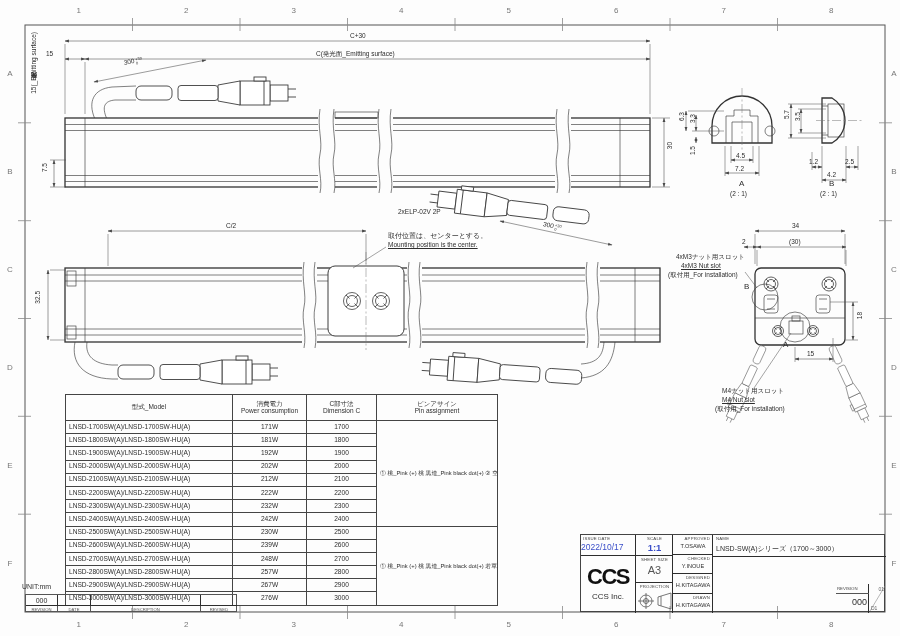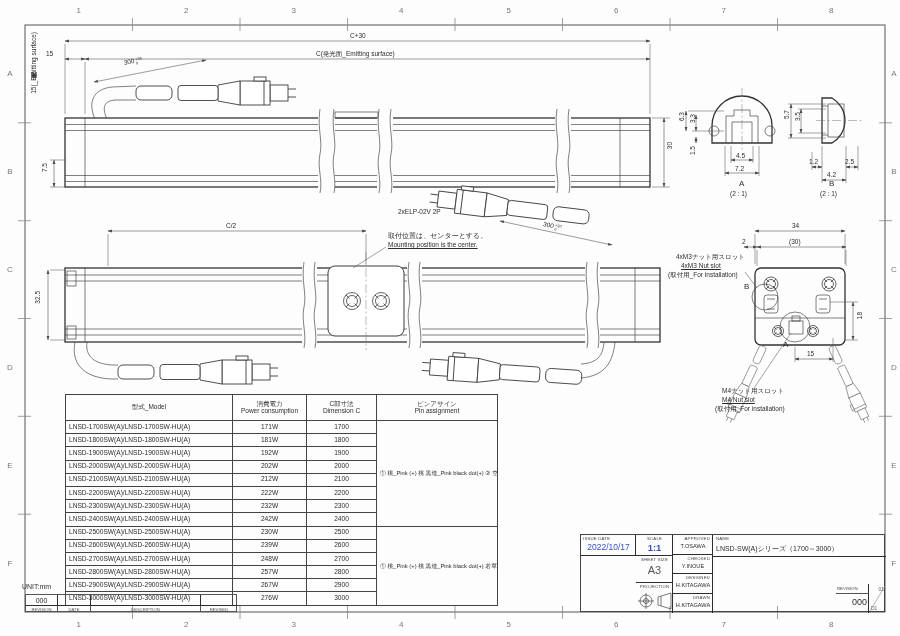--- a/index.html
+++ b/index.html
@@ -470,21 +470,25 @@
           <td class="c-power">276W</td>
           <td class="c-dim">3000</td>
         </tr>
       </tbody>
   </table>
 
 
   <div class="tb">
     <div class="tbc" style="left:0;top:0;width:55px;height:21px;border-right:0.8px solid;border-bottom:0.8px solid">
       <span class="lab" style="left:2px;top:1px">ISSUE DATE</span>
-      <div class="blue" style="position:absolute;left:0;top:7px;width:55px;text-align:center;font-size:8.5px">2022/10/17</div>
+      <div class="blue" style="position:absolute;left:0;top:7px;width:55px;font-size:8.5px">2022/10/17</div>
+    </div>
+    <div class="tbc" style="left:0;top:21px;width:55px;height:57px;border-right:0.8px solid;text-align:center">
+      <div class="logo" style="margin-top:8px">CCS</div>
+      <div style="font-size:8px;margin-top:2px">CCS Inc.</div>
     </div>
     <div class="tbc" style="left:55px;top:0;width:37px;height:21px;border-right:0.8px solid;border-bottom:0.8px solid">
       <span class="lab" style="left:0;top:1px;width:37px;text-align:center">SCALE</span>
       <div class="blue" style="position:absolute;left:0;top:7px;width:37px;text-align:center;font-size:9.5px;font-weight:bold">1:1</div>
     </div>
     <div class="tbc" style="left:55px;top:21px;width:37px;height:27px;border-right:0.8px solid;border-bottom:0.8px solid">
       <span class="lab" style="left:0;top:1px;width:37px;text-align:center">SHEET  SIZE</span>
       <div style="position:absolute;left:0;top:8px;width:37px;text-align:center;font-size:11px;color:#555">A3</div>
     </div>
     <div class="tbc" style="left:55px;top:48px;width:37px;height:30px;border-right:0.8px solid">

